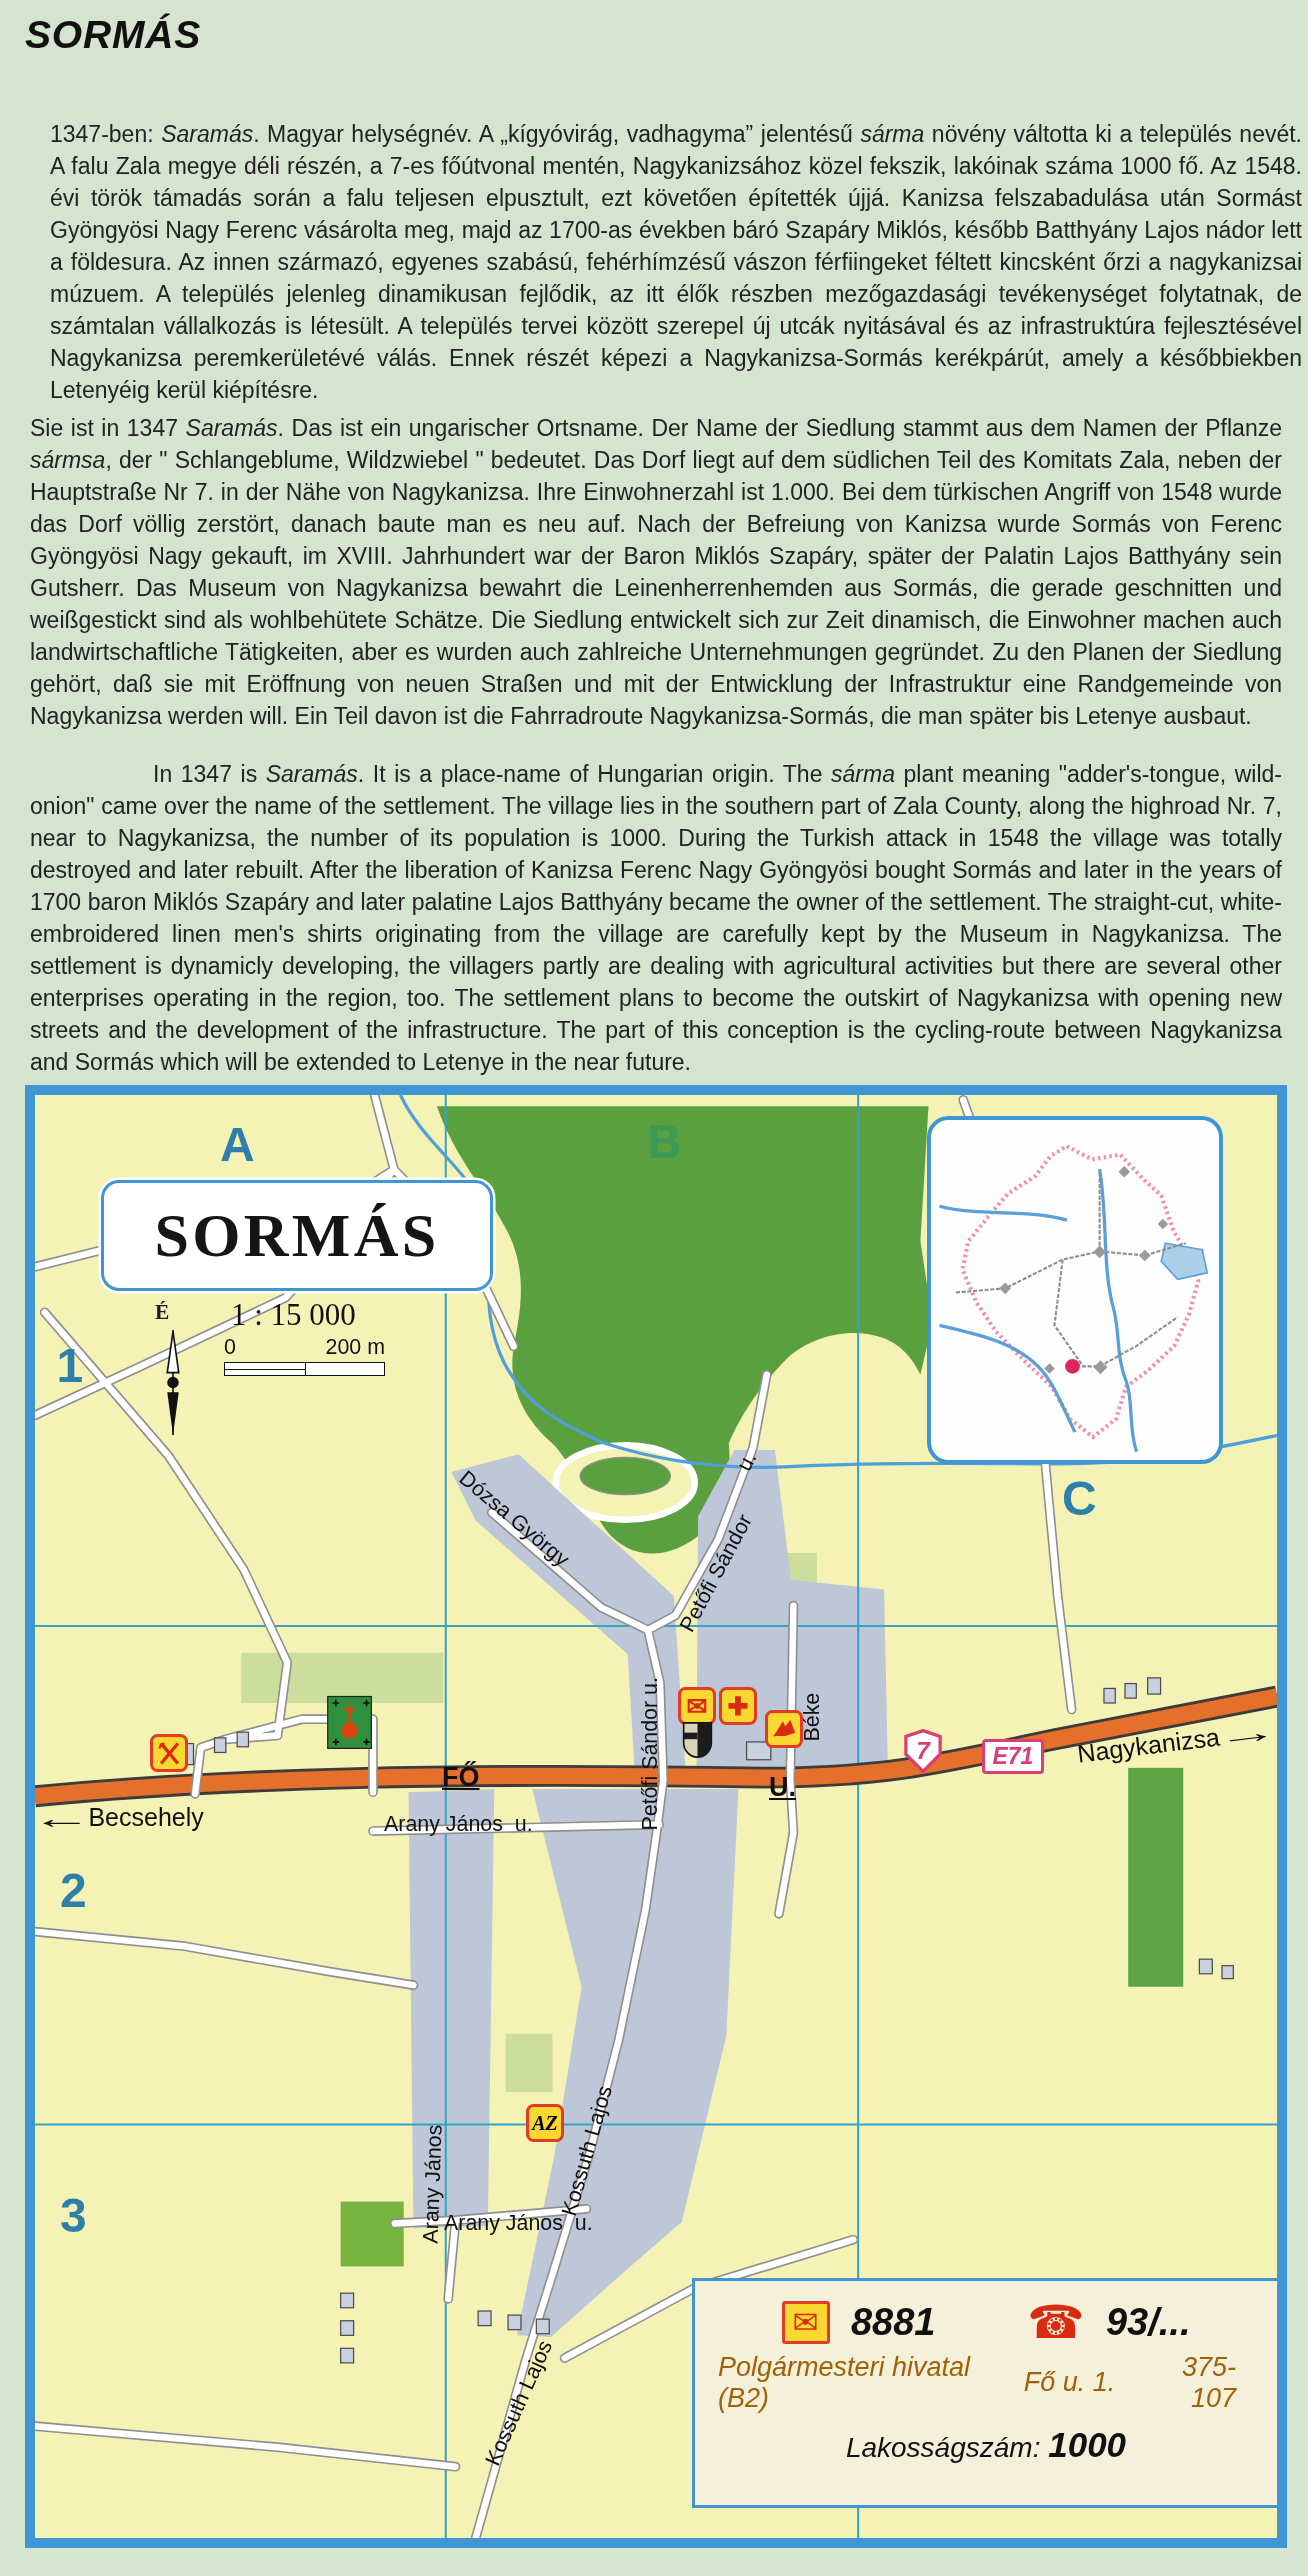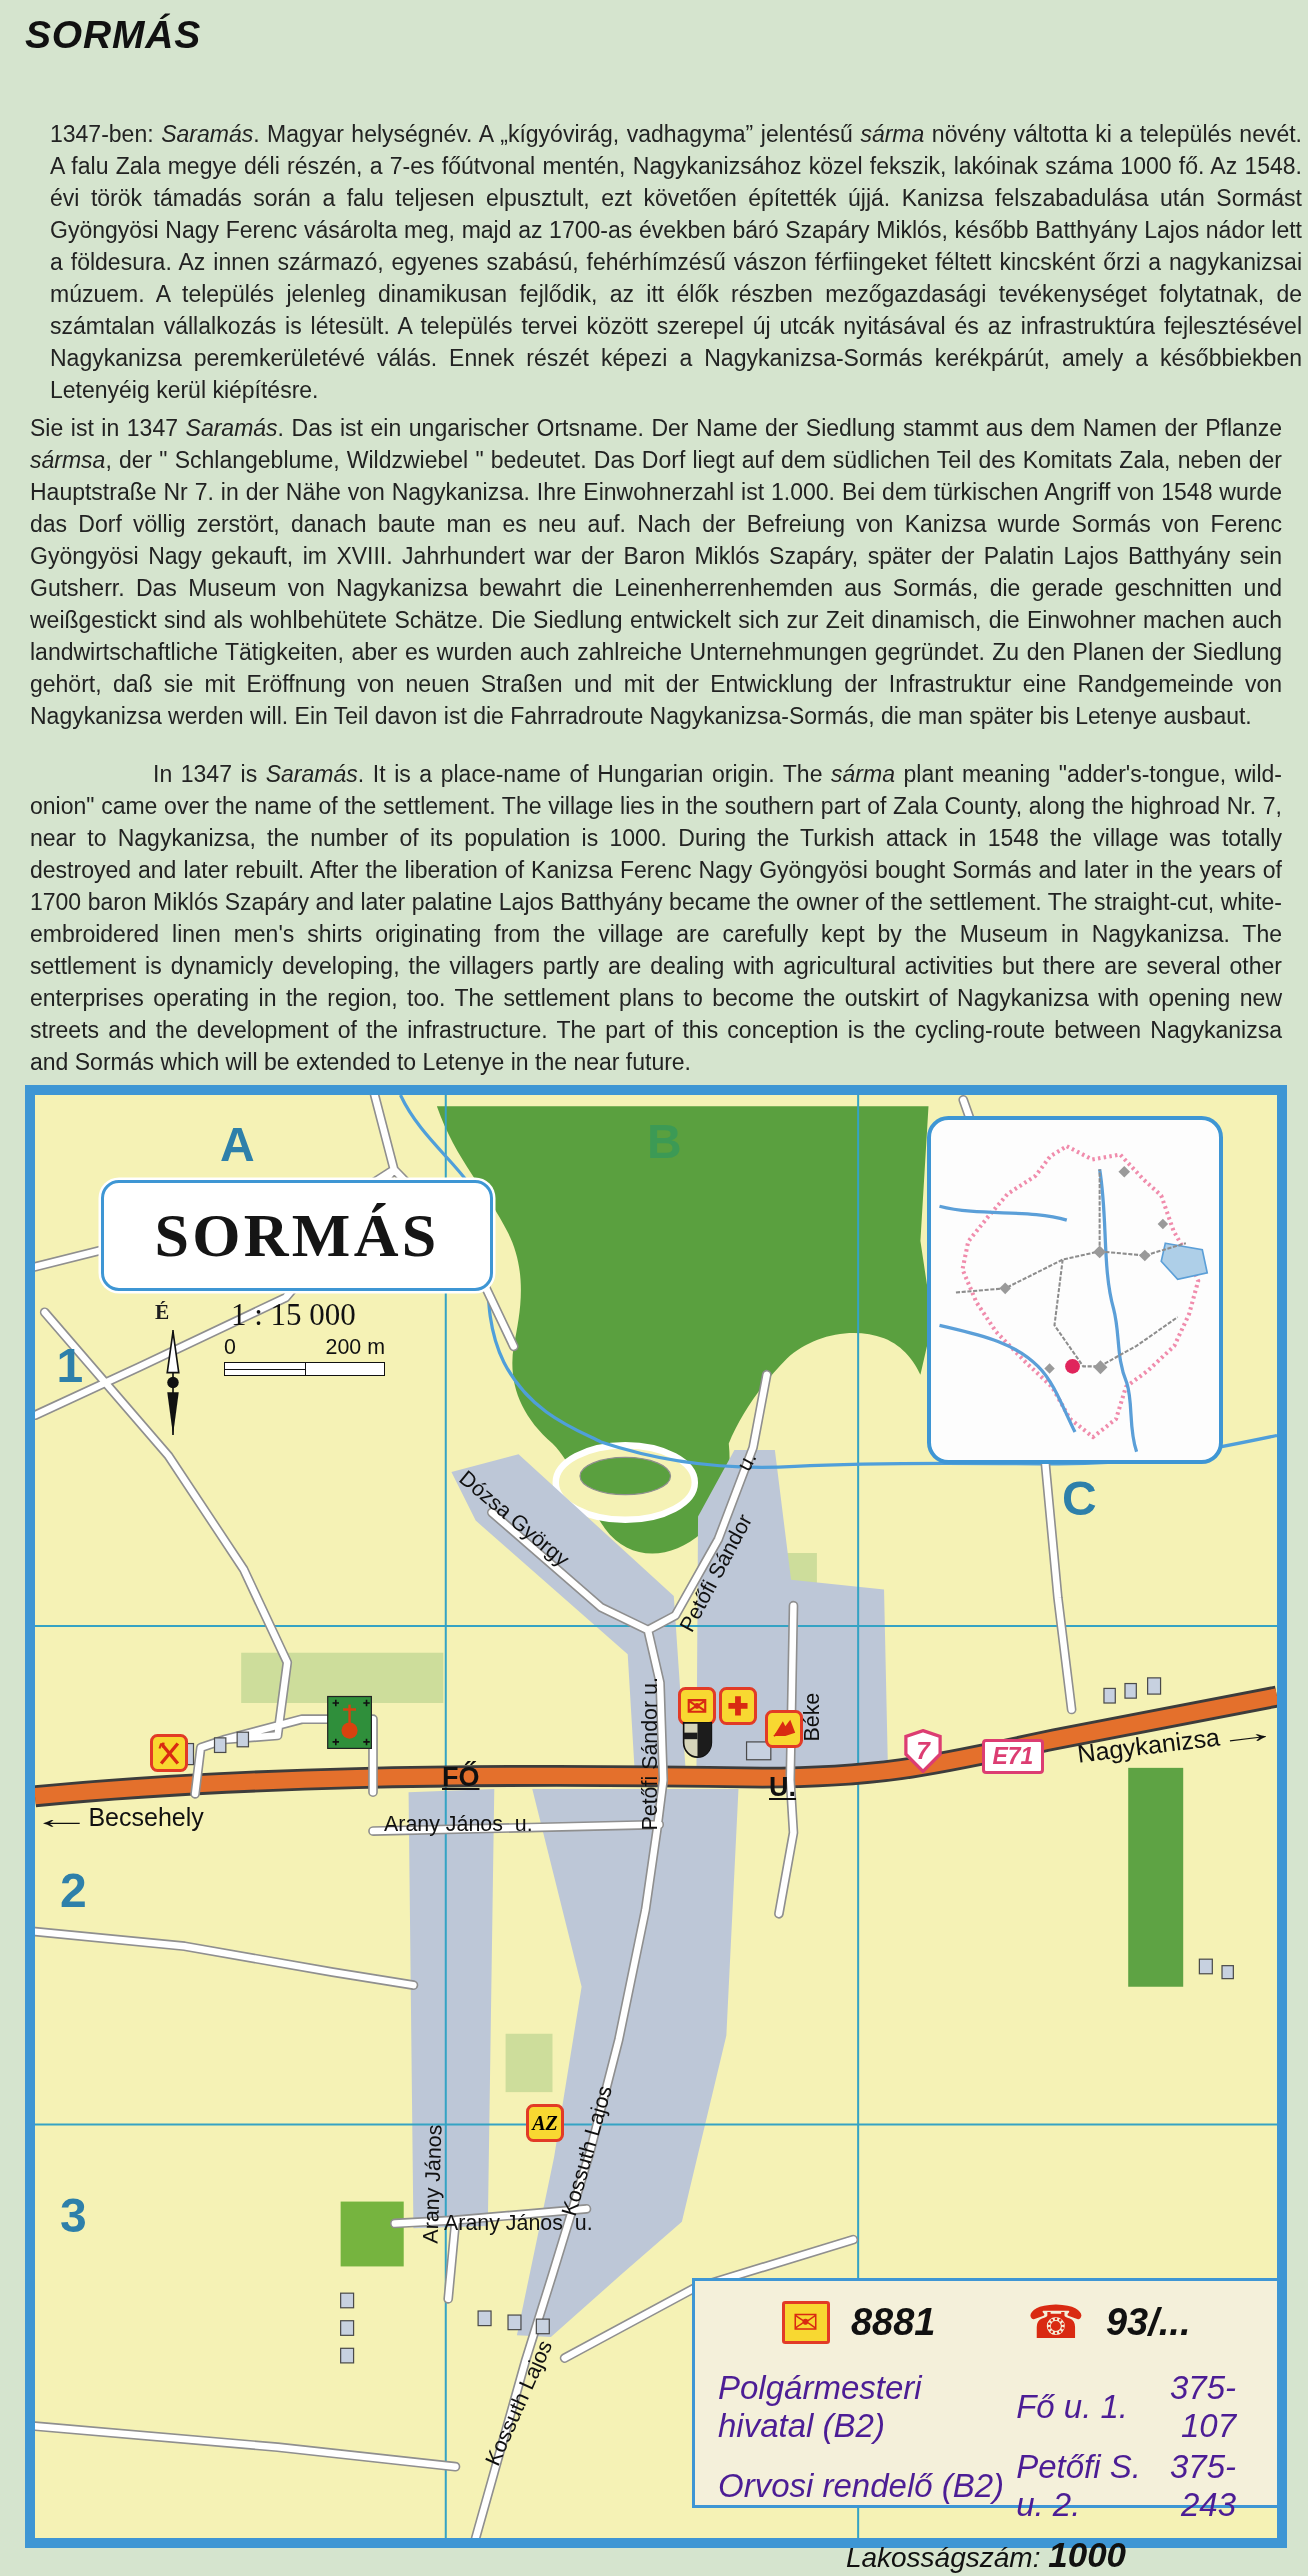--- a/index.html
+++ b/index.html
@@ -93,21 +93,21 @@
   }
   .infobox .toprow{
     display:flex;align-items:center;justify-content:center;gap:21.4px;
     margin-top:18px;
   }
   .infobox .bignum{font-size:38px;font-weight:bold;color:#111;}
   .infobox .phone-glyph{font-size:46px;color:#d92a12;font-style:normal;line-height:1;}
   .infobox .mail{width:48px;height:43px;background:#f8d831;border:3.3px solid #e23b26;border-radius:3.3px;
     display:flex;align-items:center;justify-content:center;box-sizing:border-box;}
   .infobox .mail span{color:#d92a12;font-size:31px;font-style:normal;line-height:1;}
-  .infobox table{width:100%;border-collapse:collapse;margin-top:22px;font-size:33px;color:#4c1d95;}
+  .infobox table{width:100%;border-collapse:collapse;margin-top:5px;font-size:27px;color:#a16207;}
   .infobox td{padding:1.6px 0;}
   .infobox td.c1{padding-left:23px;width:312px;}
   .infobox td.c2{width:164px;}
   .infobox td.c3{text-align:right;padding-right:41px;}
   .infobox .pop{
     text-align:center;margin-top:10px;font-size:28px;color:#111;
   }
   .infobox .pop b{font-size:35px;font-weight:bold;}
 </style>
 </head>
@@ -339,25 +339,20 @@
       <div class="phone-glyph">☎</div>
       <div class="bignum">93/...</div>
     </div>
     <table>
       <tbody>
           <tr>
         <td class="c1">Polgármesteri hivatal (B2)</td>
         <td class="c2">Fő u. 1.</td>
         <td class="c3">375-107</td>
       </tr>
-      <tr>
-        <td class="c1">Orvosi rendelő (B2)</td>
-        <td class="c2">Petőfi S. u. 2.</td>
-        <td class="c3">375-243</td>
-      </tr>
     </tbody>
       </table>
     <div class="pop">
       <span>Lakosságszám:</span>
       <b>1000</b>
     </div>
   </div>
 </div>
 
 

